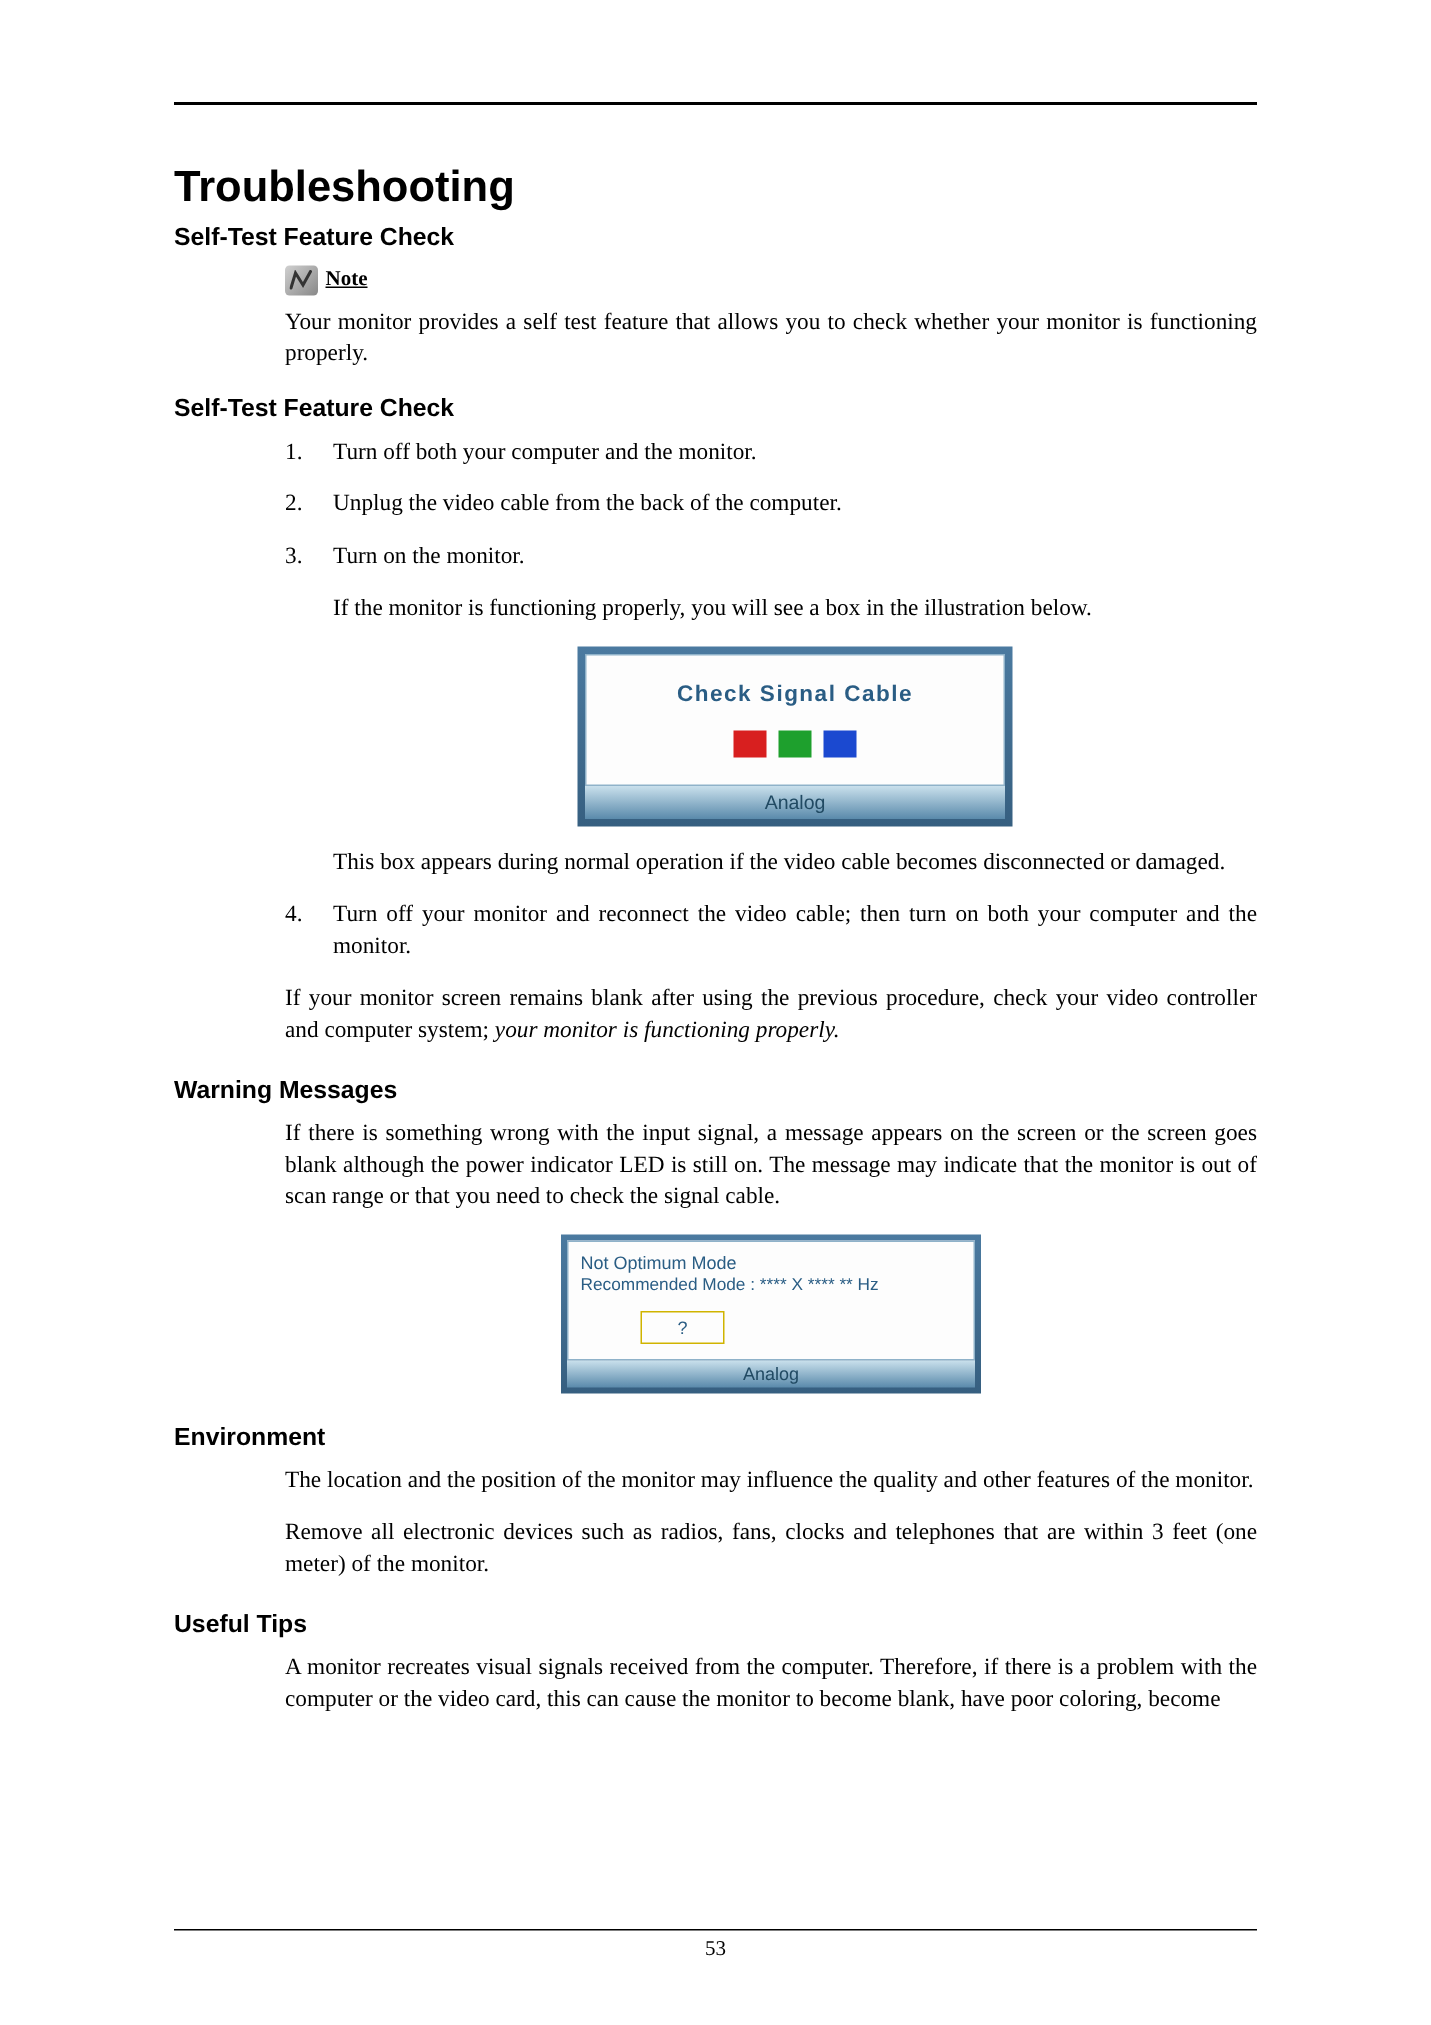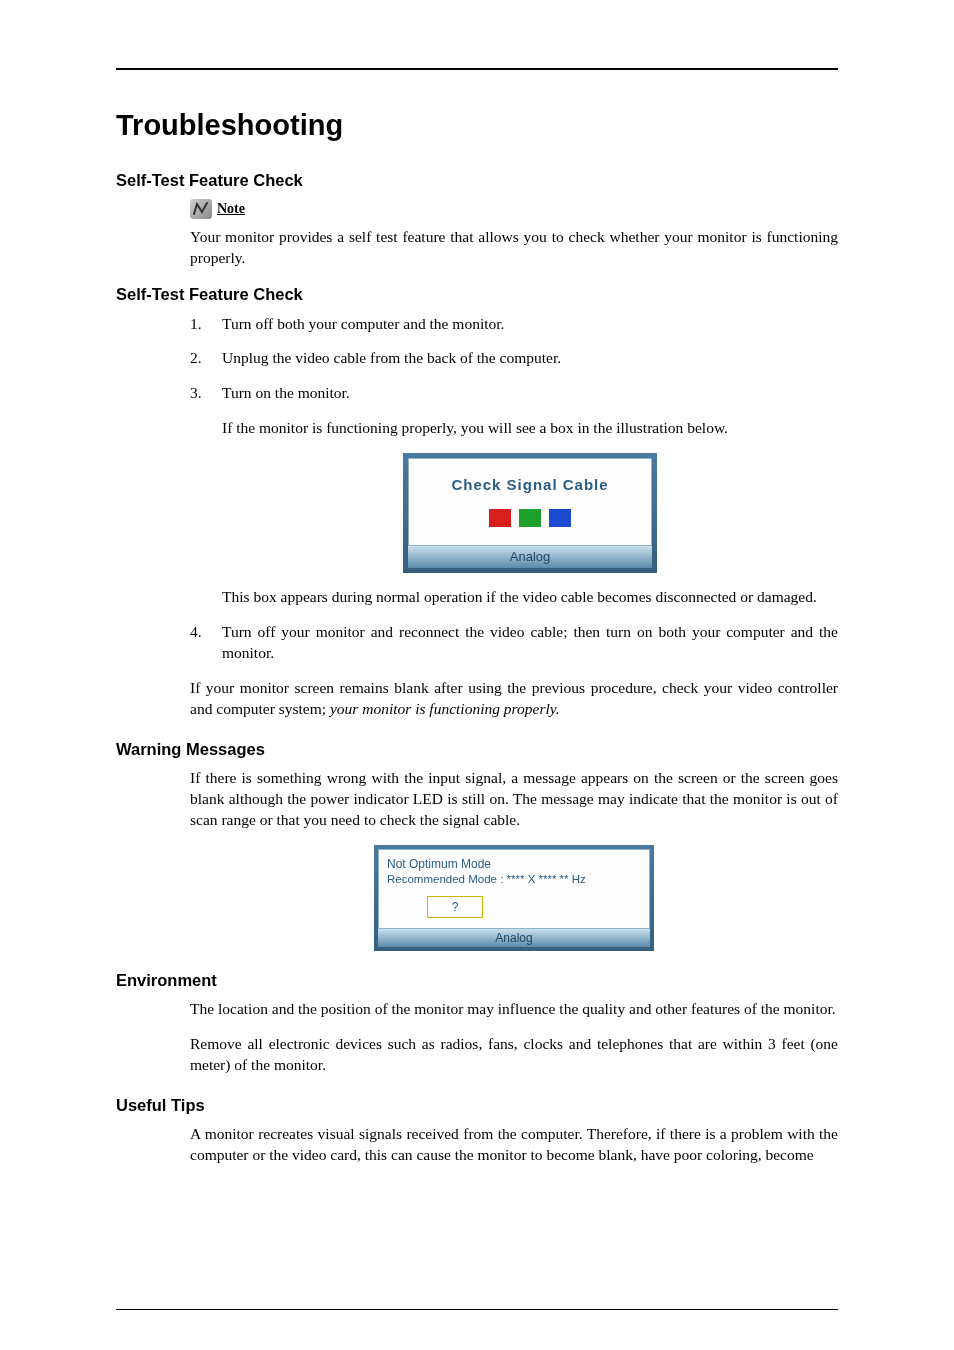--- a/index.html
+++ b/index.html
@@ -24,21 +24,21 @@
   }
   .hr-bottom {
     border: none;
     border-top: 1px solid #000;
     margin: 0;
   }
   h1 {
     font-family: Arial, Helvetica, sans-serif;
     font-weight: bold;
     font-size: 29px;
-    margin: 0 0 24px 0;
+    margin: 0 0 2px 0;
   }
   h2 {
     font-family: Arial, Helvetica, sans-serif;
     font-weight: bold;
     font-size: 16.5px;
     margin: 0 0 8px 0;
   }
   .content-block {
     margin-left: 74px;
     margin-bottom: 14px;
@@ -90,21 +90,21 @@
   .step-sub {
     margin-top: 14px;
   }
   .fig {
     display: flex;
     justify-content: center;
     margin: 6px 0 14px 0;
   }
   
   .cscb-outer {
-    width: 254px;
+    width: 290px;
     background: linear-gradient(#4b7aa0, #365f80);
     padding: 5px;
     box-sizing: border-box;
   }
   .cscb-inner {
     background: #fdfdfd;
     border: 1px solid #8fb2c9;
     padding: 16px 8px 18px 8px;
     text-align: center;
   }
@@ -272,14 +272,15 @@
     <p class="para">Remove all electronic devices such as radios, fans, clocks and telephones that are within 3 feet (one meter) of the monitor.</p>
   </div>
 
   <h2 class="section-gap">Useful Tips</h2>
   <div class="content-block">
     <p class="para" style="margin-bottom:0">A monitor recreates visual signals received from the computer. Therefore, if there is a problem with the computer or the video card, this can cause the monitor to become blank, have poor coloring, become</p>
   </div>
 
   <div class="bottom-area">
     <hr class="hr-bottom">
+    <div class="page-num">53</div>
   </div>
 </div>
 
 </body></html>

